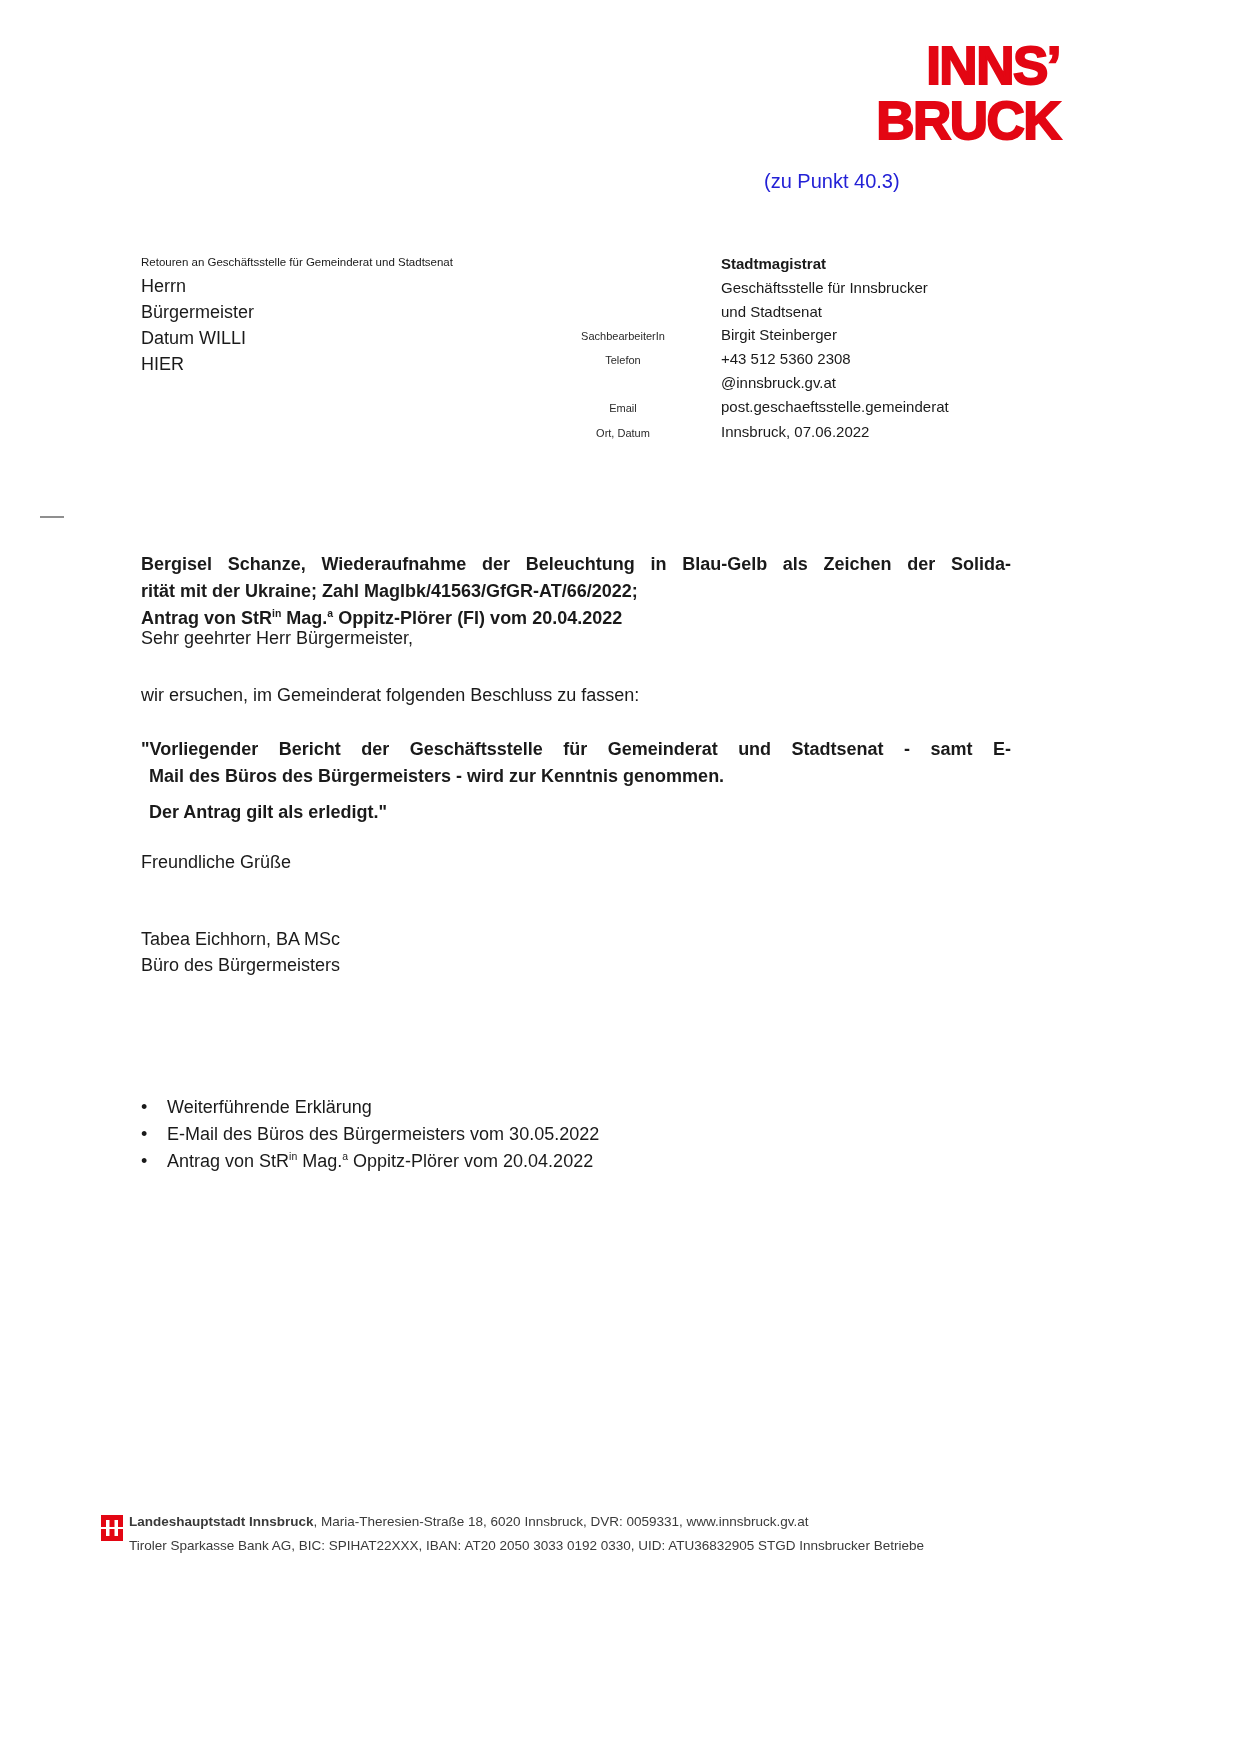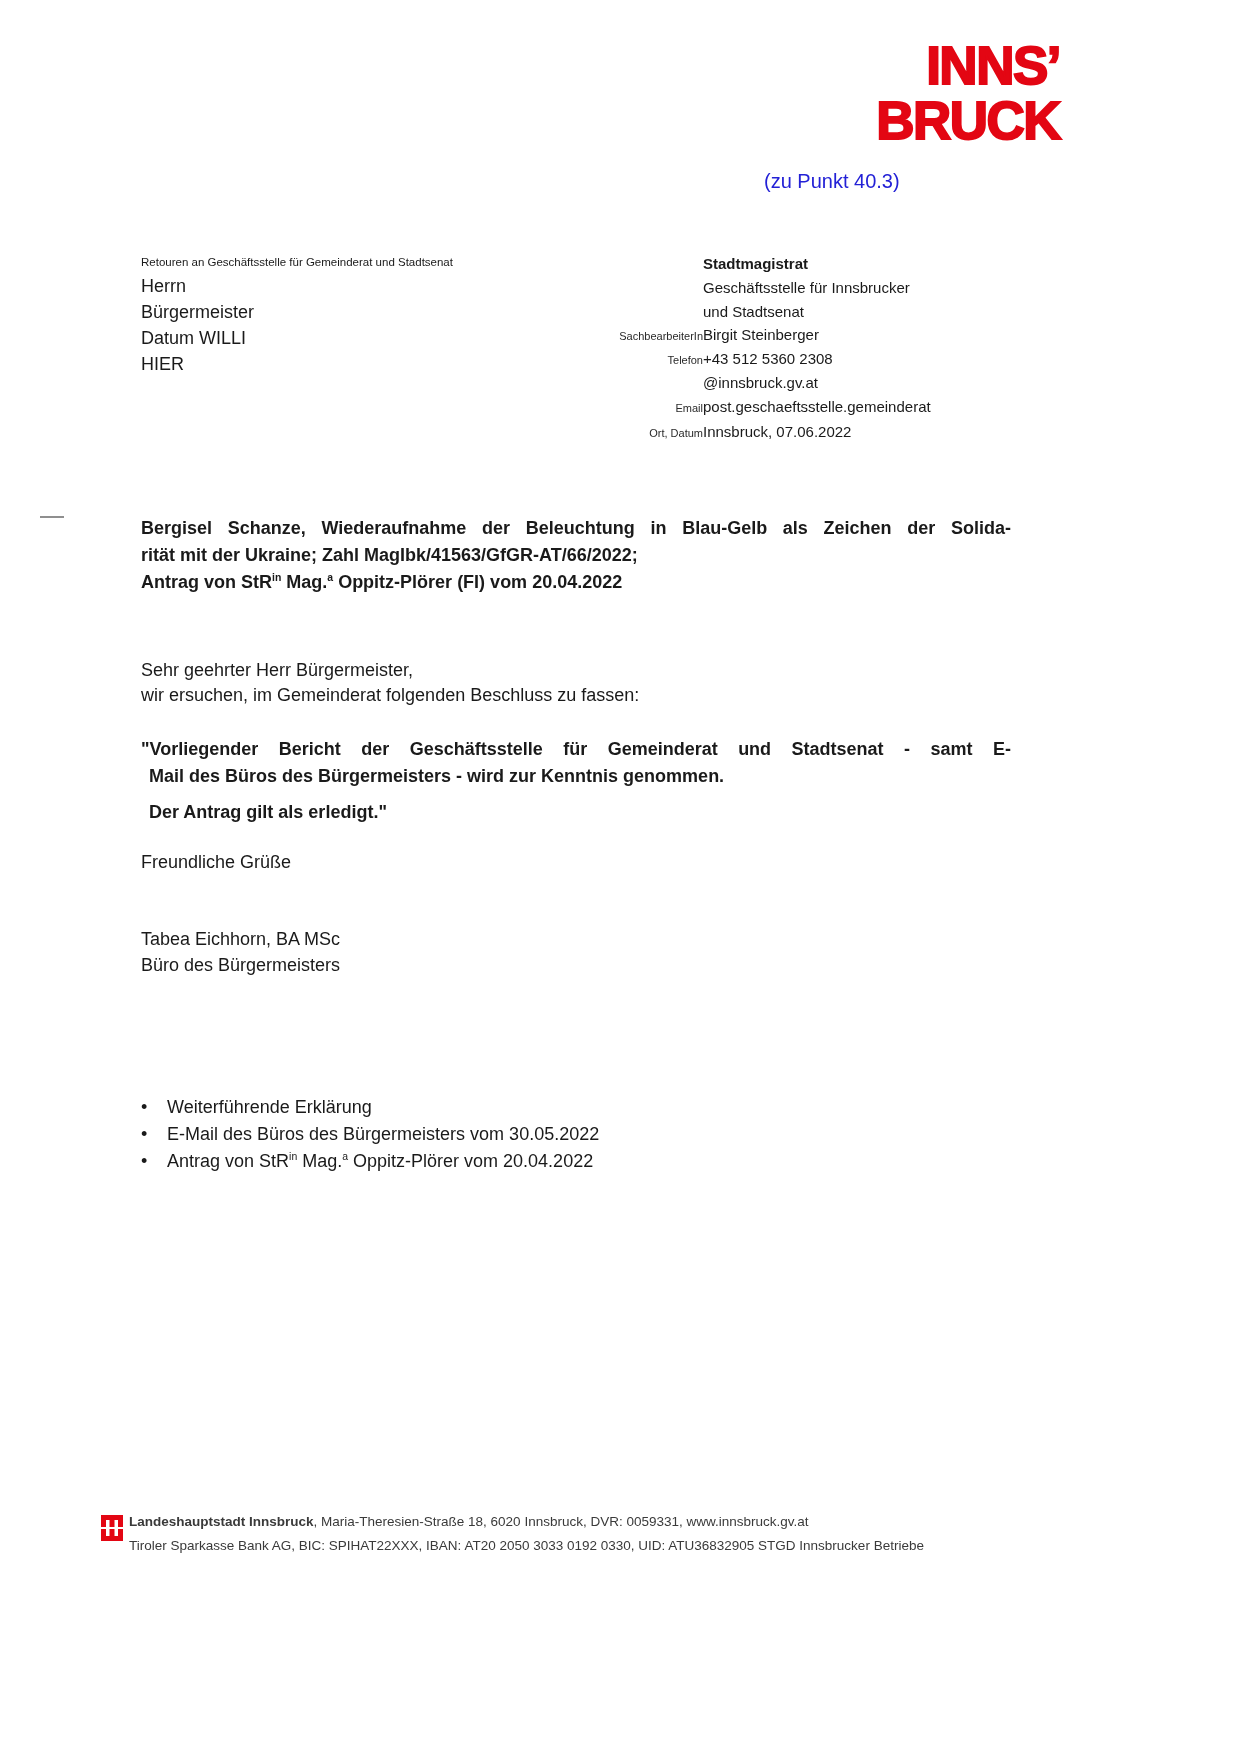--- a/index.html
+++ b/index.html
@@ -29,32 +29,32 @@
 
   
   .recipient { top:256px; left:141px; }
   .return-note { font-size:11.5px; margin-bottom:5px; }
   .recipient-line { font-size:18px; line-height:26px; }
 
   
   .sender { top:255px; left:543px; width:540px; }
   .info-row { display:flex; align-items:baseline; height:23.8px; }
   .info-label {
-    width:160px; text-align:right; 
+    width:160px; text-align:center; padding-right:18px;
     font-size:11px; color:#2a2a2a; flex:none;
   }
   .info-value { font-size:15px; }
   .bold { font-weight:bold; }
 
   
-  .subject { top:515px; left:141px; width:870px; font-weight:bold; font-size:18px; line-height:27px; }
+  .subject { top:551px; left:141px; width:870px; font-weight:bold; font-size:18px; line-height:27px; }
   .stretch { text-align:justify; text-align-last:justify; }
 
   .bodytext { left:141px; width:870px; font-size:18px; line-height:27px; }
-  .salutation { top:625px;margin-top:32px; }
+  .salutation { top:625px; }
   .request    { top:682px; }
   .resolution { top:736px; font-weight:bold; }
   .res-indent { padding-left:8px; }
   .resolution2{ top:799px; font-weight:bold; padding-left:8px; }
   .closing    { top:849px; }
   .signature  { top:926px; line-height:26px; }
   .attach-heading { top:1047px; text-decoration:underline; }
   .attach-list { top:1094px; }
   .attach-item { display:flex; line-height:27px; }
   .attach-item::before { content:"\2022"; width:26px; flex:none; }

